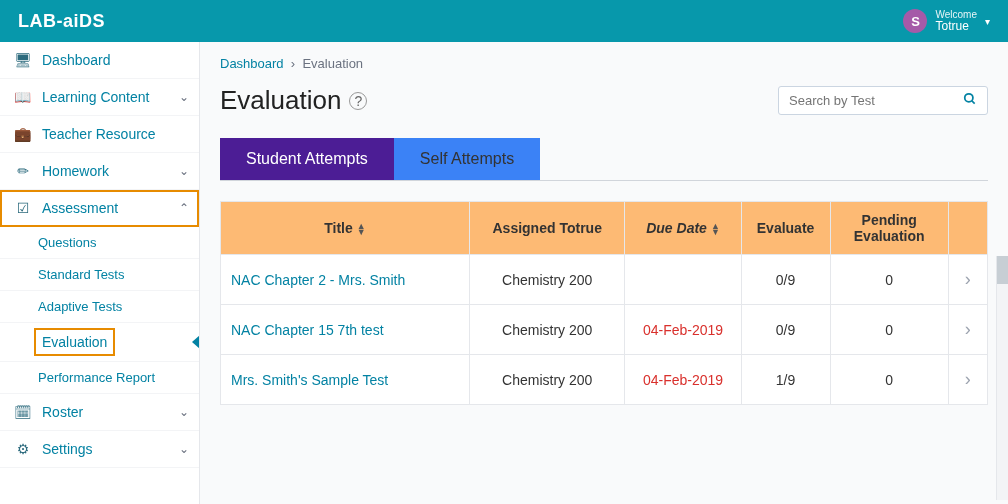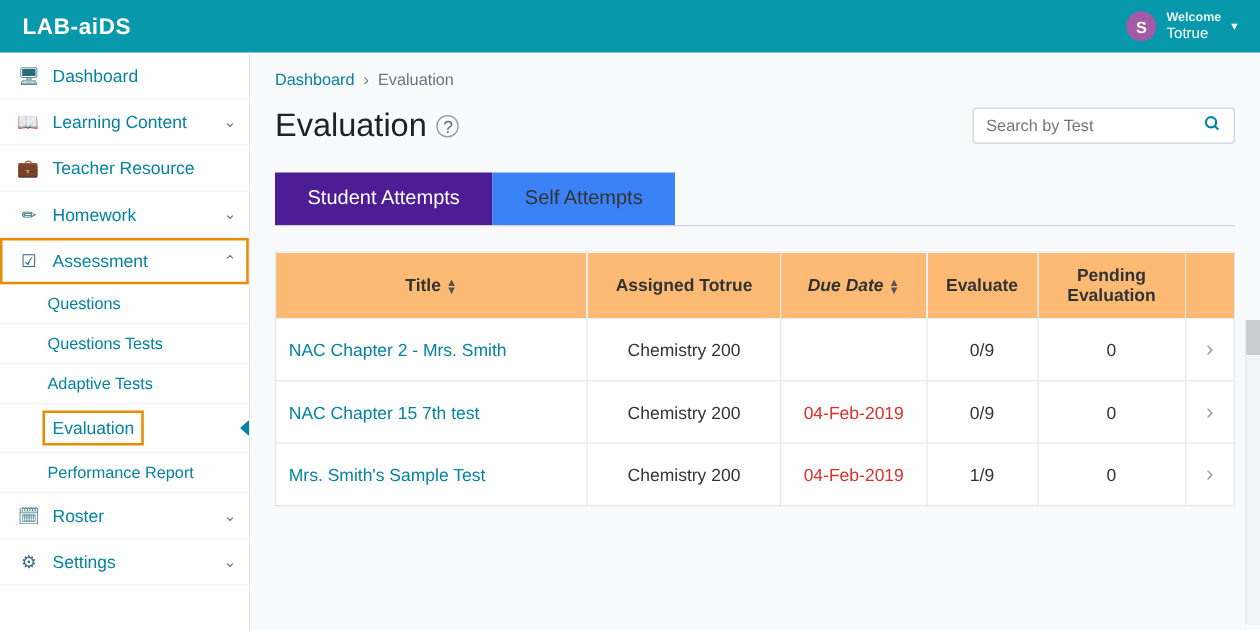--- a/index.html
+++ b/index.html
@@ -4,21 +4,21 @@
 <style>
 * { box-sizing: border-box; margin: 0; padding: 0; }
 body { font-family: "Segoe UI", Arial, sans-serif; font-size: 14px; color: #333; background: #f9fafb; width: 1008px; height: 504px; overflow: hidden; }
 
 
 .top-bar { background: #0798ab; height: 42px; display: flex; align-items: center; justify-content: space-between; padding: 0 18px; color: #fff; }
 .logo { font-size: 18px; font-weight: 800; letter-spacing: 0.5px; text-transform: none; }
 .user-area { display: flex; align-items: center; gap: 8px; font-size: 12px; }
 .avatar { width: 24px; height: 24px; border-radius: 50%; background: #a55aa8; color: #fff; display: flex; align-items: center; justify-content: center; font-weight: bold; font-size: 13px; }
 .user-text { line-height: 1.1; }
-.user-text .wl { font-size: 10px; opacity: .9; font-weight: bold; }
+.user-text .wl { font-size: 10px; opacity: .9; }
 .user-text .un { font-size: 12px; }
 
 
 .app-body { display: flex; height: calc(504px - 42px); }
 .sidebar { width: 200px; background: #fff; border-right: 1px solid #e5e7eb; overflow-y: auto; }
 .main { flex: 1; padding: 14px 20px 0 20px; overflow-y: auto; position: relative; }
 
 
 .sb-item { display: flex; align-items: center; gap: 10px; padding: 10px 14px; color: #0382a3; font-size: 14px; cursor: pointer; border-bottom: 1px solid #f3f4f6; position: relative; }
 .sb-item .icon { width: 18px; text-align: center; color: #2d6b7e; }
@@ -99,21 +99,21 @@
     </div>
     <div class="sb-item sb-highlight">
       <span class="icon">☑</span>
       <span>Assessment</span>
       <span class="chev">⌃</span>
     </div>
     <div class="sb-item sb-sub">
         <span>Questions</span>
       </div>
     <div class="sb-item sb-sub">
-        <span>Questions Tests</span>
+        <span>Standard Tests</span>
       </div>
     <div class="sb-item sb-sub">
         <span>Adaptive Tests</span>
       </div>
     <div class="sb-sub-wrap">
       <span class="sb-sub-highlight">Evaluation</span>
       <span class="active-caret"></span>
     </div>
     <div class="sb-item sb-sub">
         <span>Performance Report</span>

